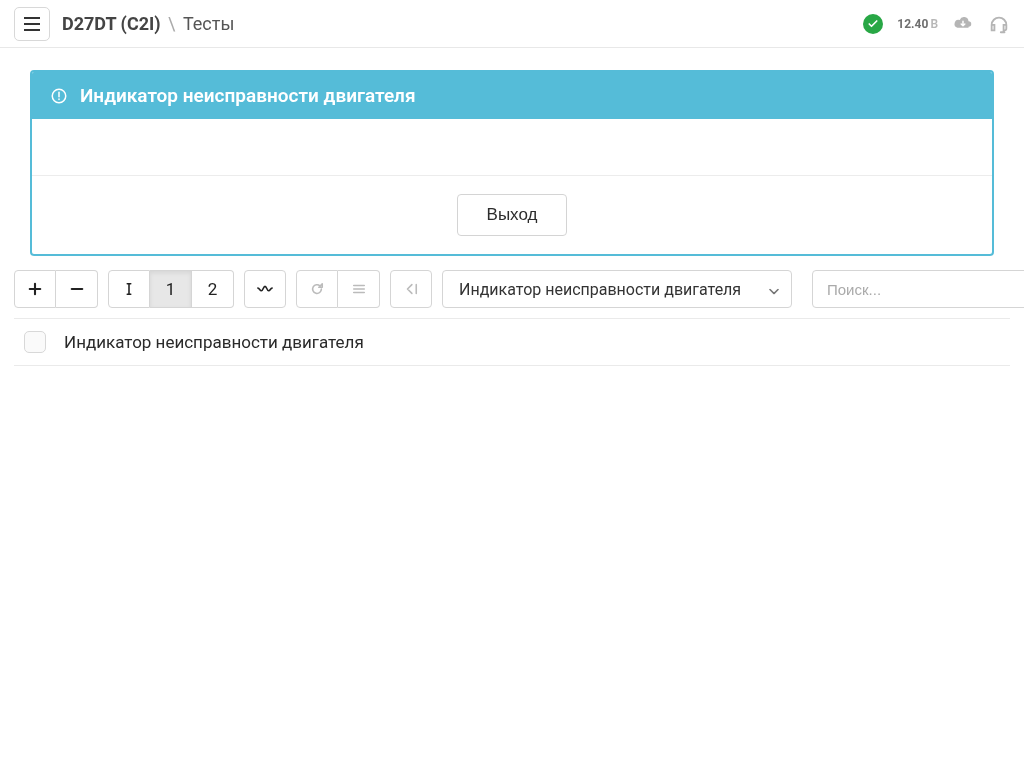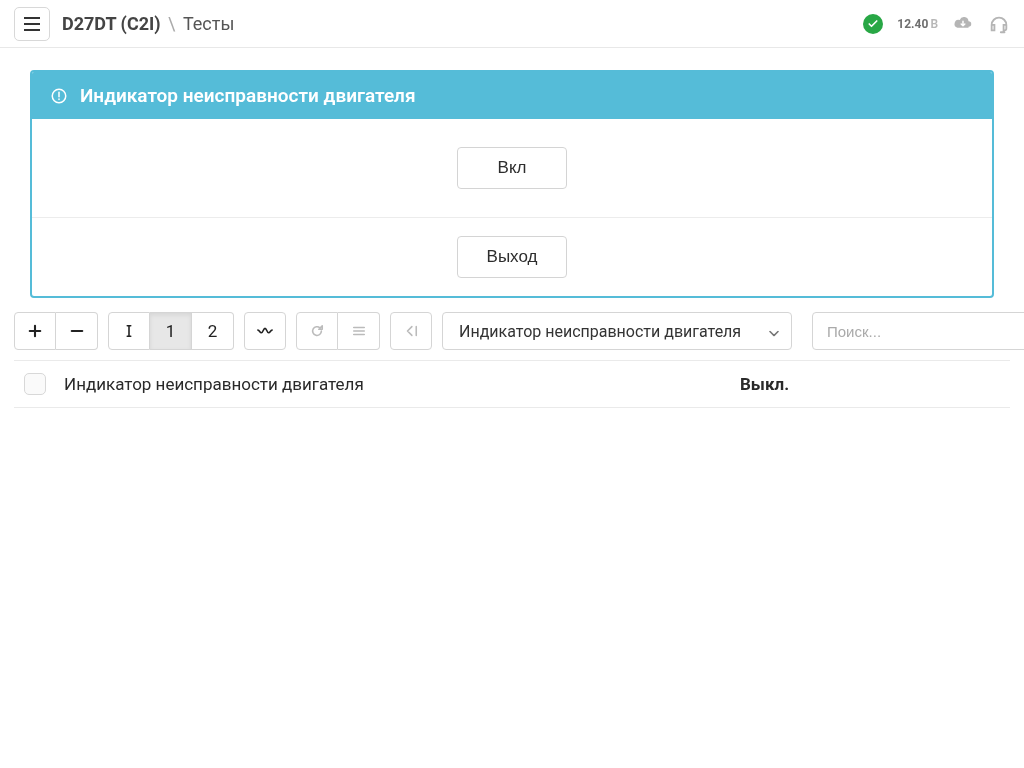--- a/index.html
+++ b/index.html
@@ -217,21 +217,20 @@
 <div class="panel-wrap">
   <div class="panel">
     <div class="panel-head">
       <svg viewBox="0 0 24 24">
           <circle cx="12" cy="12" r="9" stroke="#fff" stroke-width="2" fill="none"></circle>
           <path d="M12 7v6m0 3v.5" stroke="#fff" stroke-width="2" stroke-linecap="round"></path>
         </svg>
       <span>Индикатор неисправности двигателя</span>
     </div>
     <div class="panel-body">
-      <button class="btn">Вкл</button>
     </div>
     <div class="panel-footer">
       <button class="btn">Выход</button>
     </div>
   </div>
 </div>
 
 <div class="toolbar">
   <div class="tb-group">
     <div class="tb-btn">
@@ -296,17 +295,14 @@
 
   <div class="flex-spacer"></div>
 
   <input class="search" type="text" placeholder="Поиск..." style="">
 </div>
 
 <div class="rows">
   <div class="row">
     <div class="chk"></div>
     <div class="row-label">Индикатор неисправности двигателя</div>
-    <div class="row-value">
-      <span>Выкл.</span><span class="unit"></span>
-    </div>
   </div>
 </div>
 
 </body></html>

